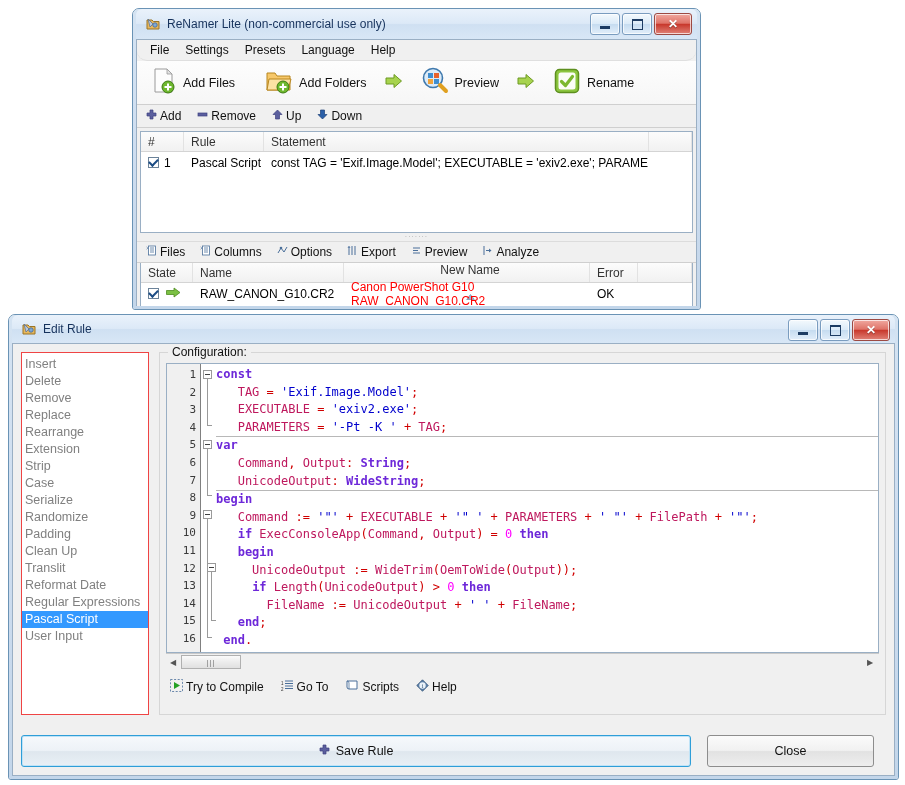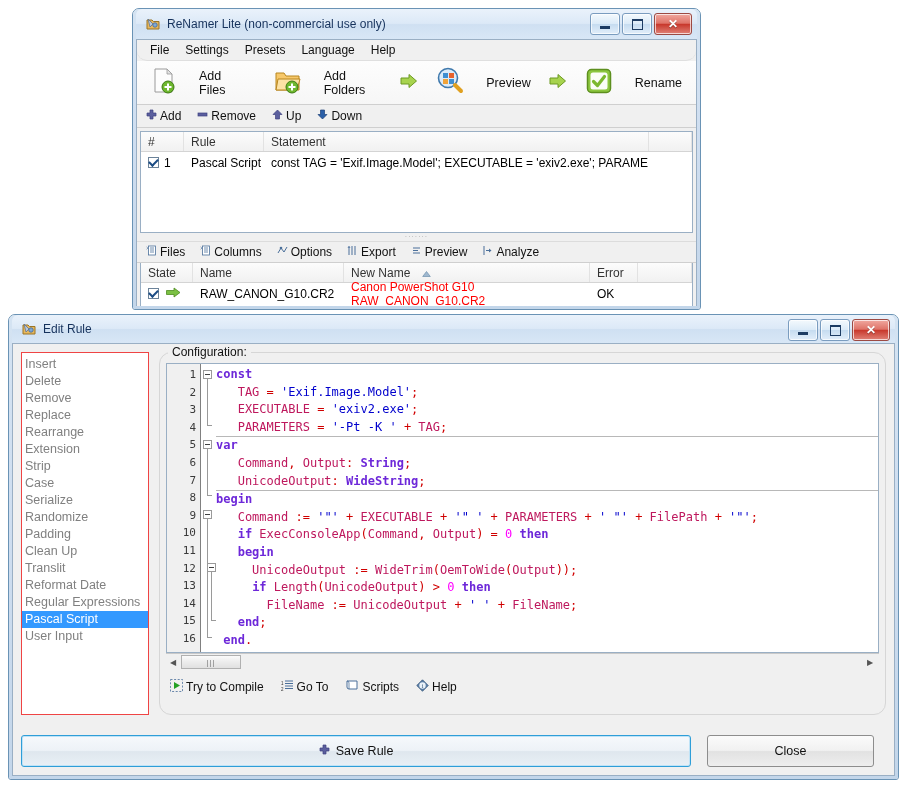--- a/index.html
+++ b/index.html
@@ -75,21 +75,21 @@
     height:20px;display:flex;align-items:center;padding-left:5px;
     background:#f0f0f0;border-bottom:1px solid #dfdfdf;border-radius:10px;
   }
   .menu-item{padding:2px 8px;font-size:12px;color:#111;cursor:default;}
   .maintoolbar{
     height:43px;display:flex;align-items:center;
     background:linear-gradient(180deg,#fdfdfd 0%,#f6f6f6 100%);
     border-bottom:1px solid #cfcfcf;
     padding:0 6px;
   }
-  .tool-btn{display:flex;align-items:center;gap:22px;padding:3px 7px;cursor:default;border:1px solid transparent;border-radius:3px;}
+  .tool-btn{display:flex;align-items:center;gap:6px;padding:3px 7px;cursor:default;border:1px solid transparent;border-radius:3px;}
   .tool-label{font-size:12.5px;color:#111;}
   .arrow-sep{margin:0 10px;}
   .rule-toolbar{
     height:22px;display:flex;align-items:center;gap:12px;padding-left:7px;
     background:#f0f0f0;border-bottom:1px solid #cfcfcf;
   }
   .mini-btn{display:flex;align-items:center;gap:3px;font-size:12px;color:#111;cursor:default;padding:1px 2px;border-radius:2px;}
   .grid{
     background:#fff;border:1px solid #9aafc4;margin:3px 3px 0 3px;
   }
@@ -125,21 +125,21 @@
     position:relative;padding:8px;
   }
   .dlg-inner{display:flex;gap:10px;height:363px;}
   .rules-list{
     width:128px;background:#fff;border:1px solid #ef4444;
     padding:3px 0 0 0;box-sizing:border-box;overflow:hidden;
   }
   .rule-opt{font-size:12.5px;color:#808080;padding:0 3px;height:17px;line-height:17px;cursor:default;}
   .rule-opt.sel{background:#3399ff;color:#ffffff;}
   .config-group{
-    flex:1;border:1px solid #d6d6d6;border-radius:12px;position:relative;
+    flex:1;border:1px solid #d6d6d6;border-radius:0;position:relative;
     padding:10px 6px 6px 6px;box-sizing:border-box;background:#f0f0f0;
   }
   .group-legend{
     position:absolute;top:-8px;left:8px;background:#f0f0f0;padding:0 4px;
     font-size:12px;color:#111;
   }
   .editor-wrap{
     background:#fff;border:1px solid #9aafc4;height:290px;box-sizing:border-box;
     display:flex;overflow:hidden;position:relative;
   }
@@ -418,21 +418,21 @@
               </svg>
           </span>
           <span>Analyze</span>
         </div>
       </div>
 
       <div class="grid" style="margin-top:0;height:56px;border-top:none;">
         <div class="grid-head">
           <div style="width:52px">State</div>
           <div style="width:151px">Name</div>
-          <div style="width:246px;gap:12px;">
+          <div style="width:246px;gap:12px;flex-direction:column;">
             <span>New Name</span>
             <span class="ico">
               <svg width="9" height="6" viewBox="0 0 9 6">
                   <path d="M4.5 0.5 L8.3 5.5 L0.7 5.5 Z" fill="#9fb8cf" stroke="#6f90ad" stroke-width=".7"></path>
                 </svg>
             </span>
           </div>
           <div style="width:48px">Error</div>
           <div style="flex:1"></div>
         </div>

